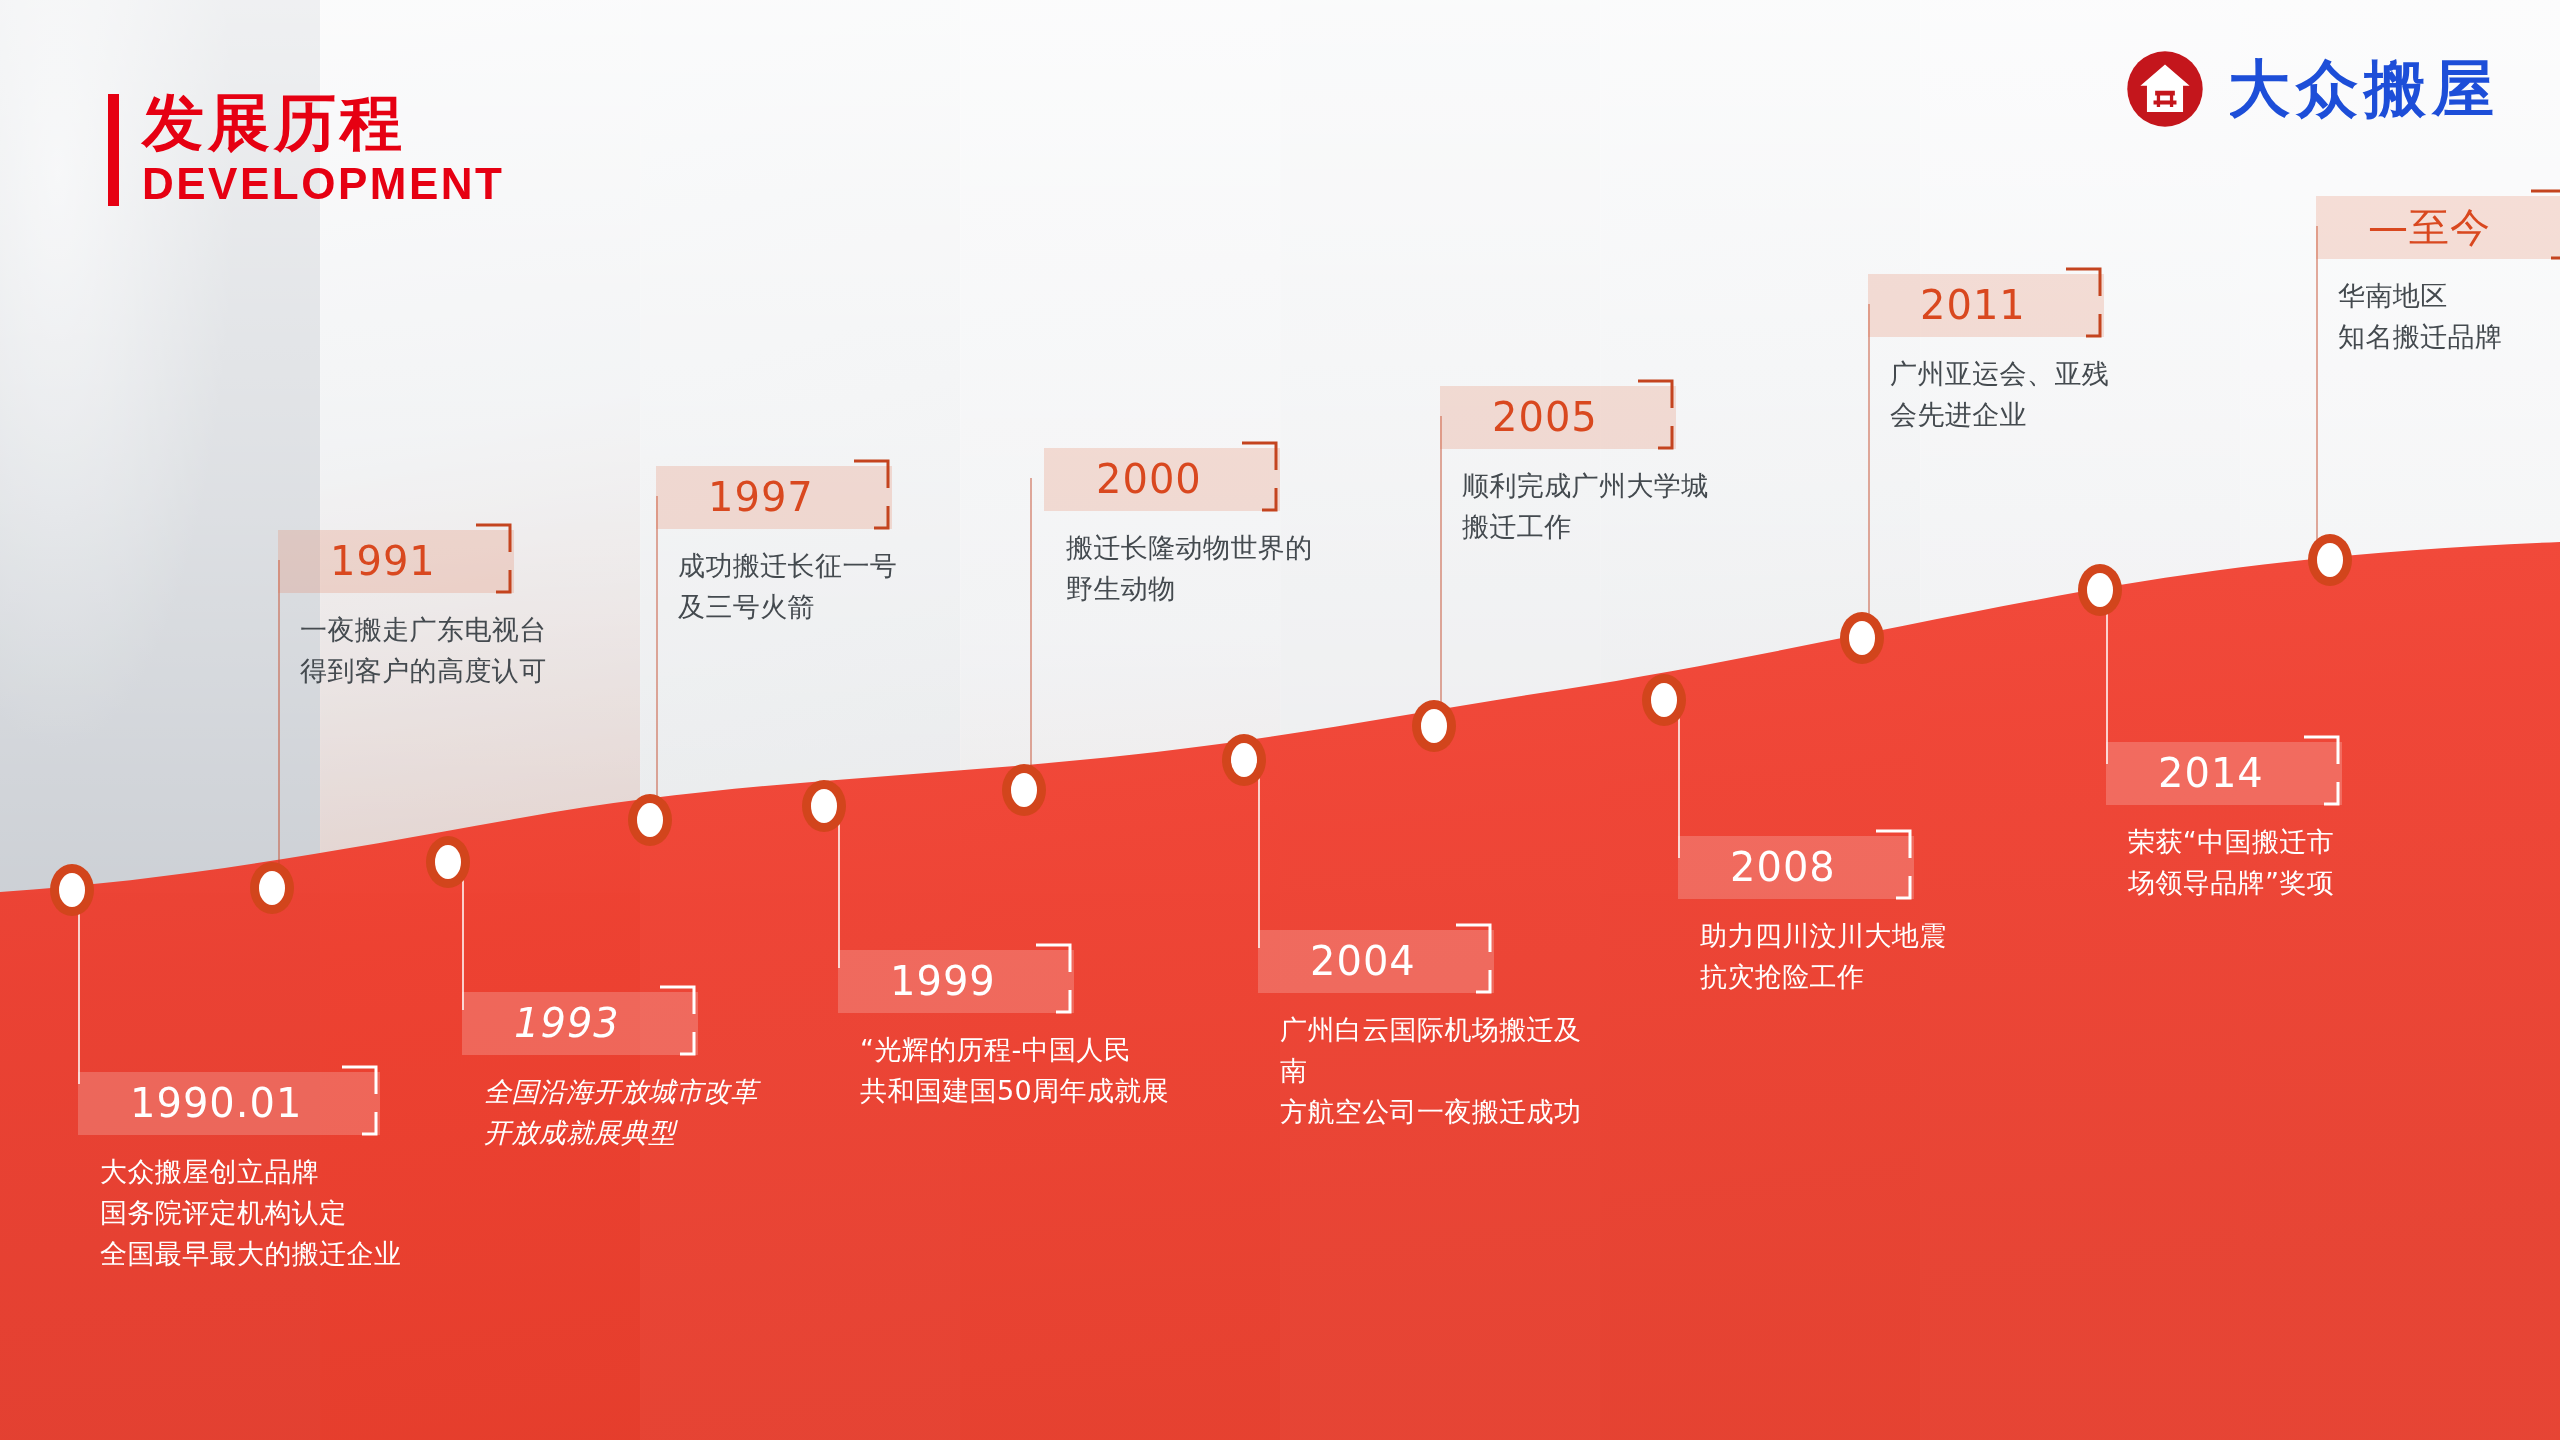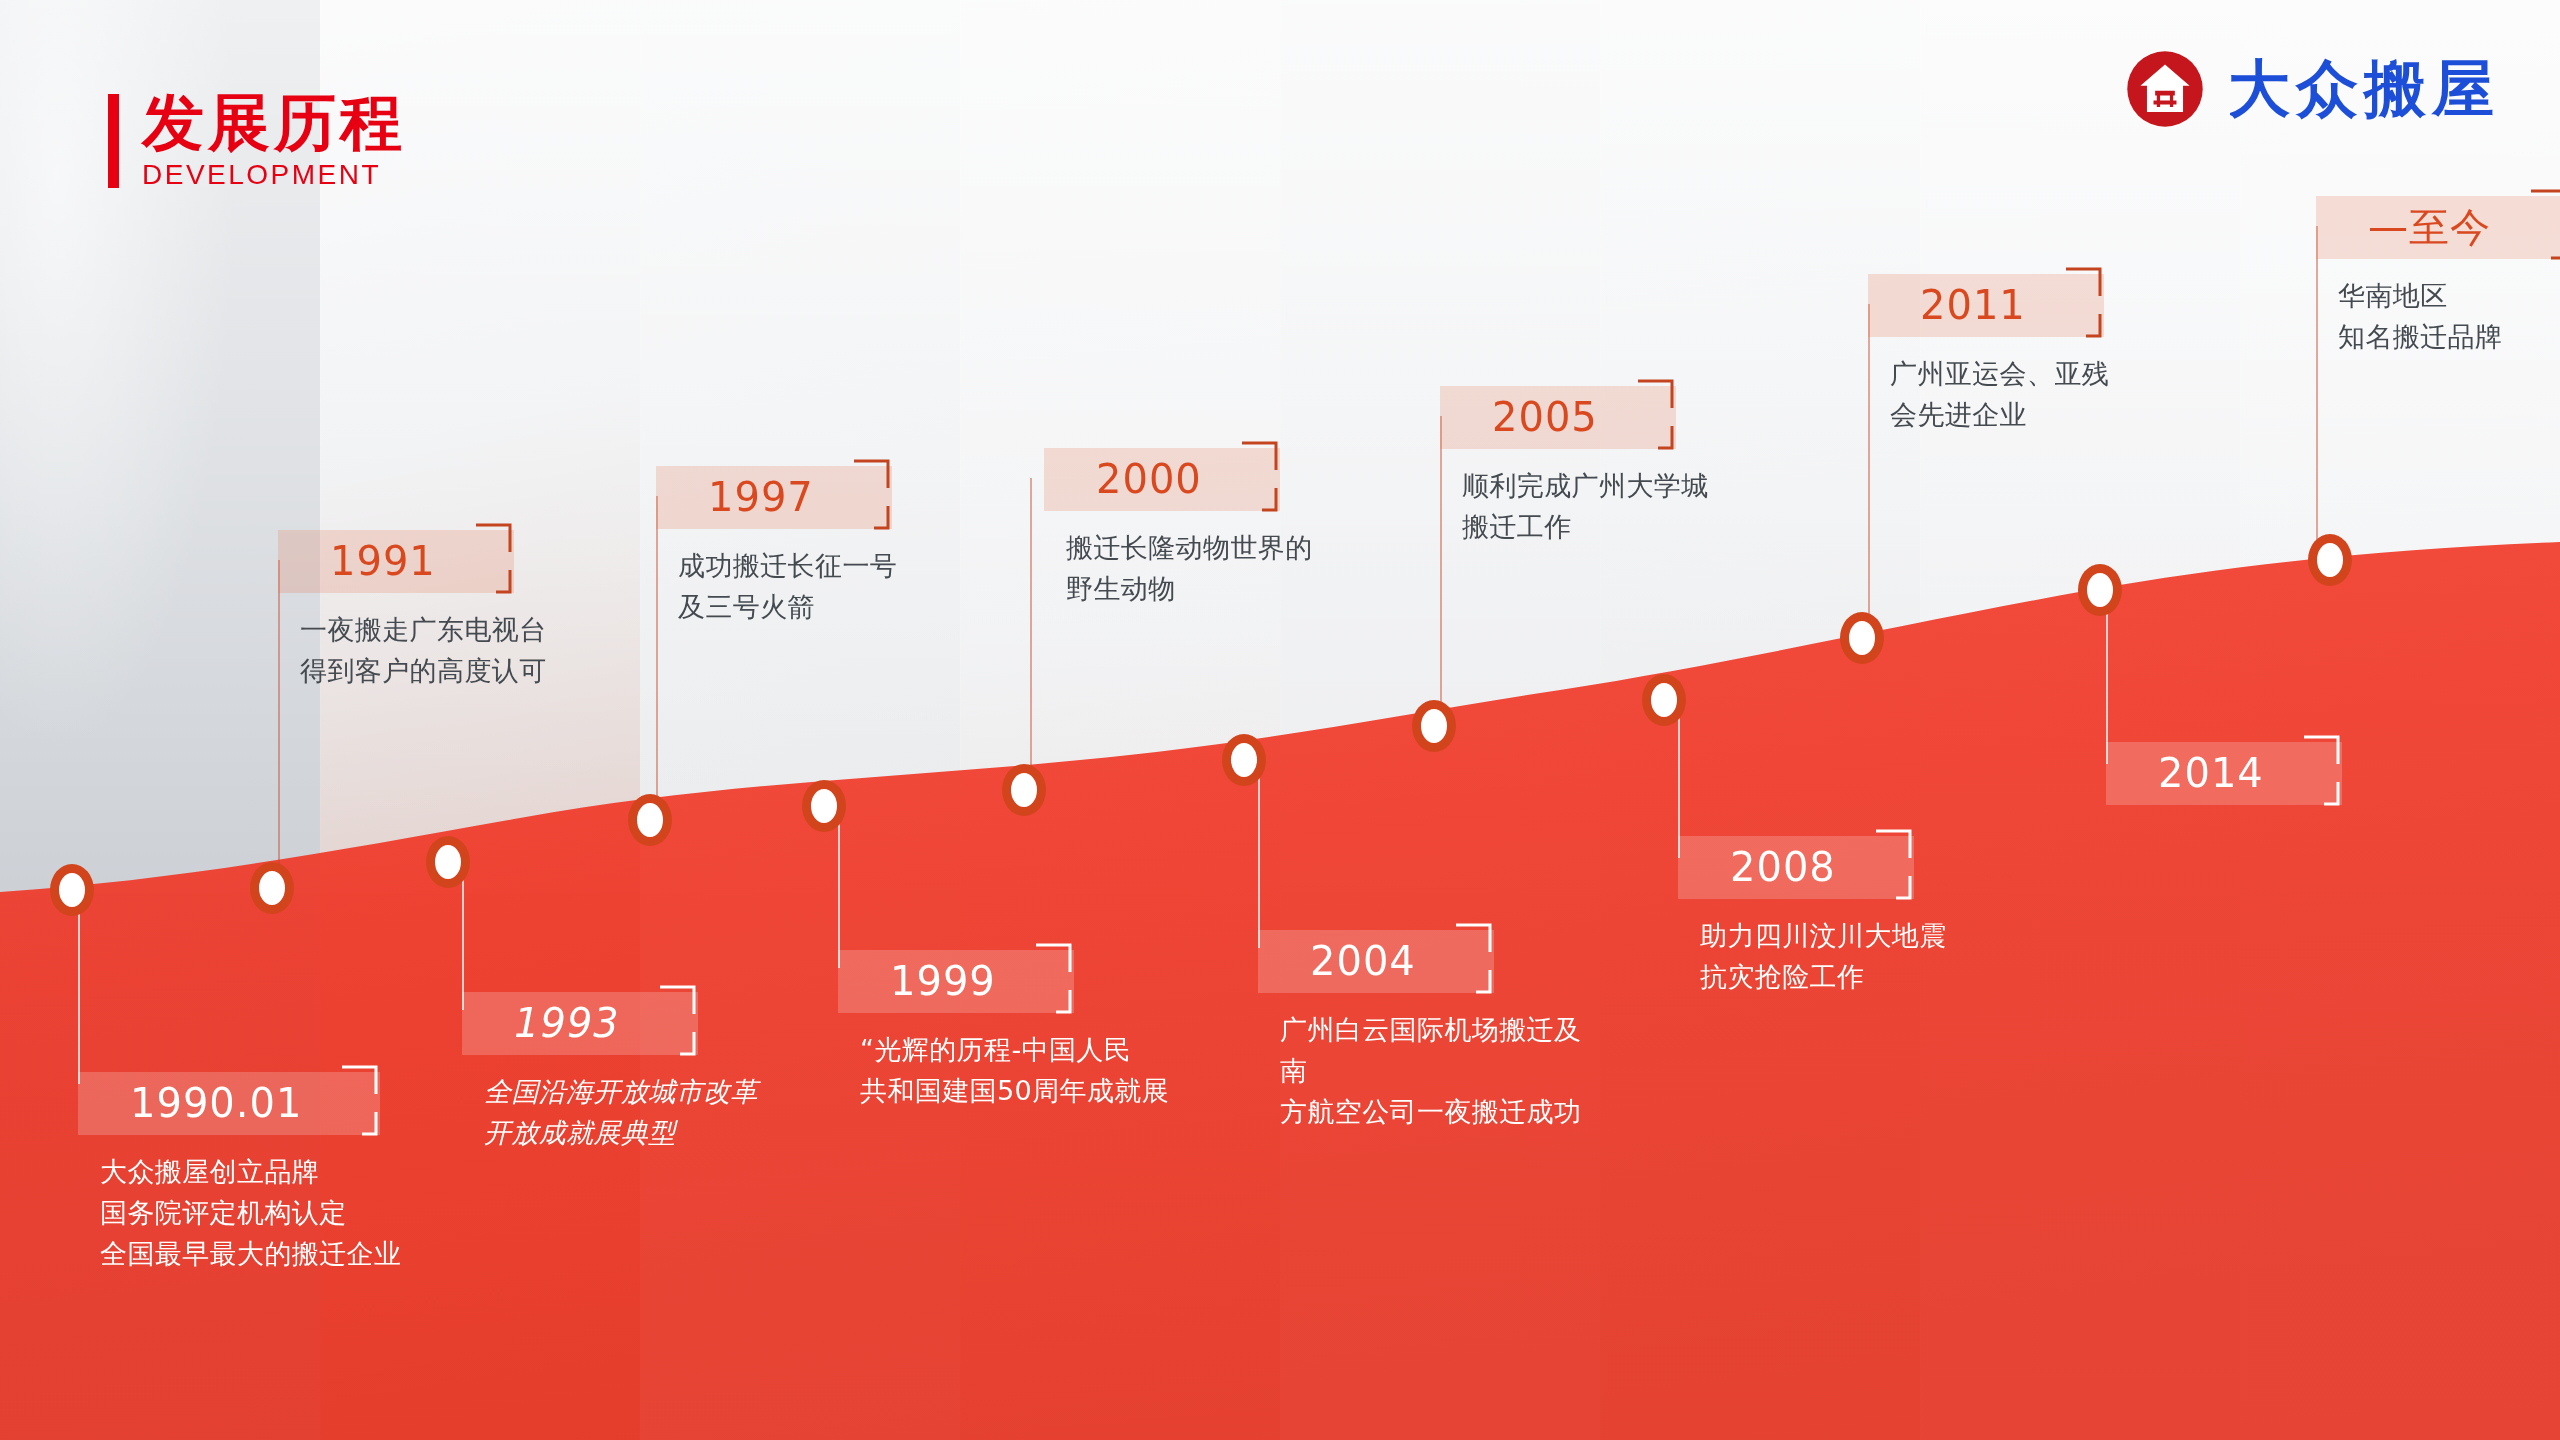--- a/index.html
+++ b/index.html
@@ -64,21 +64,21 @@
   .title-block::before{
     content:""; position:absolute; left:0; top:6px; bottom:4px; width:11px;
     background:#e60012;
   }
   .title-cn{
     font-size:62px; font-weight:bold; color:#e60012;
     letter-spacing:4px; line-height:1.12;
     font-family:"DejaVu Sans","Liberation Sans",sans-serif;
   }
   .title-en{
-    font-size:28px; font-weight:normal; color:#e60012;
+    font-size:44px; font-weight:bold; color:#e60012;
     letter-spacing:2.5px; line-height:1.15; margin-top:2px;
   }
 
   .logo{
     position:absolute; right:60px; top:48px;
     display:flex; align-items:center; gap:22px;
   }
   .logo-mark{ width:82px; height:82px; flex:0 0 auto; }
   .logo-text{
     font-size:62px; font-weight:bold; color:#1d4ed8;
@@ -317,21 +317,22 @@
         <svg viewBox="0 0 50 58">
           <ellipse cx="25" cy="29" rx="22" ry="26" fill="#d2451c"></ellipse>
           <ellipse cx="25" cy="29" rx="13" ry="17" fill="#ffffff"></ellipse>
         </svg>
       </div>
       <div class="card light" style="left: 2106px; top: 742px;"><div class="year-wrap"><span class="year-band">2014</span><span class="bracket">
             <svg viewBox="0 0 46 74">
               <path d="M6 3 H40 V30" fill="none" stroke="#ffffff" stroke-width="3"></path>
               <path d="M40 48 V70 H26" fill="none" stroke="#ffffff" stroke-width="3"></path>
             </svg>
-          </span></div></div>
+          </span></div><div class="desc">荣获“中国搬迁市
+场领导品牌”奖项</div></div>
       <div class="stem" style="left: 2316px; top: 226px; height: 342px;"></div>
       <div class="node" style="left: 2330px; top: 560px;">
         <svg viewBox="0 0 50 58">
           <ellipse cx="25" cy="29" rx="22" ry="26" fill="#d2451c"></ellipse>
           <ellipse cx="25" cy="29" rx="13" ry="17" fill="#ffffff"></ellipse>
         </svg>
       </div>
       <div class="card dark" style="left: 2316px; top: 196px;"><div class="year-wrap"><span class="year-band">—至今</span><span class="bracket">
             <svg viewBox="0 0 46 74">
               <path d="M6 3 H40 V30" fill="none" stroke="#c4441f" stroke-width="3"></path>

